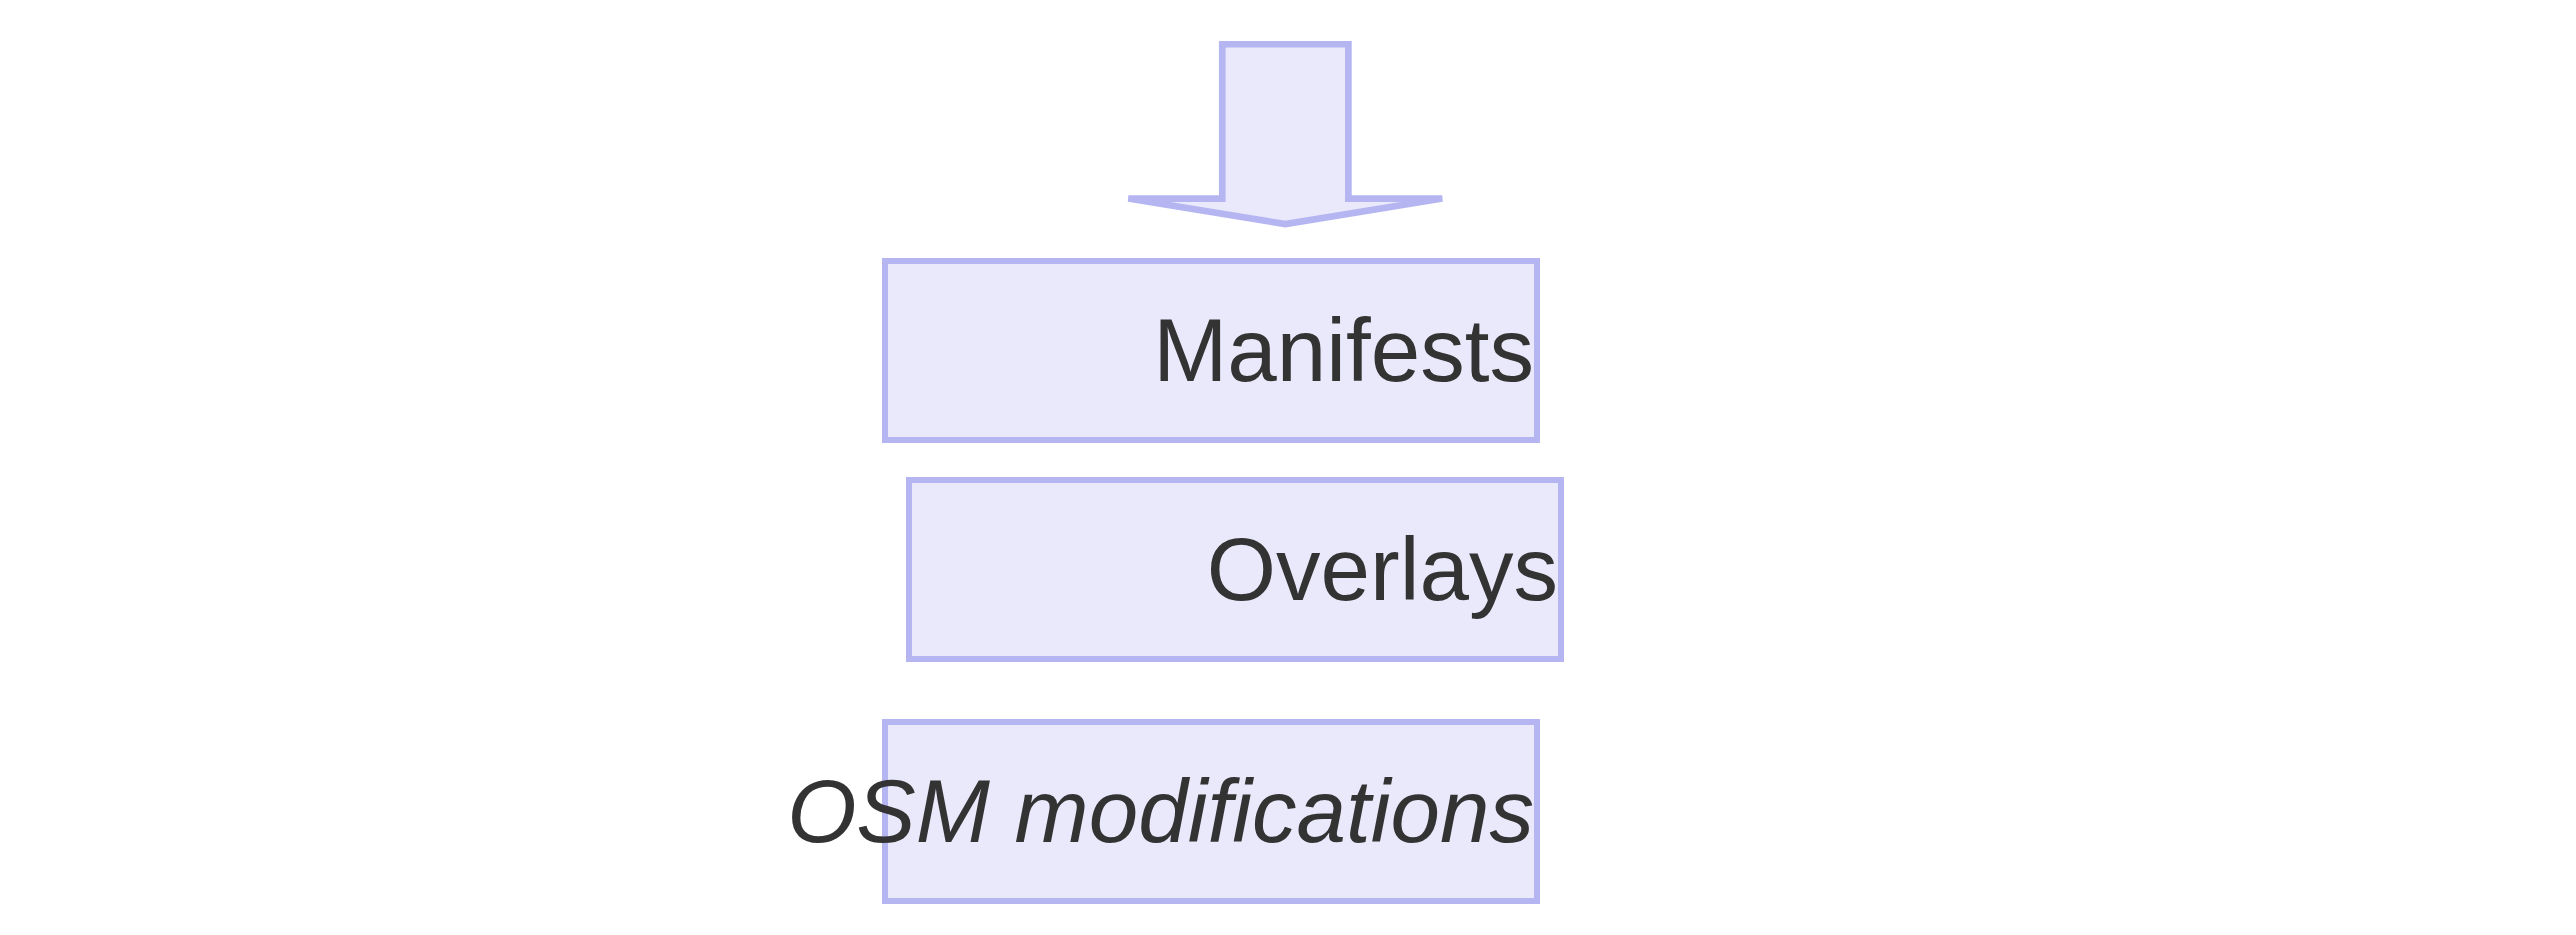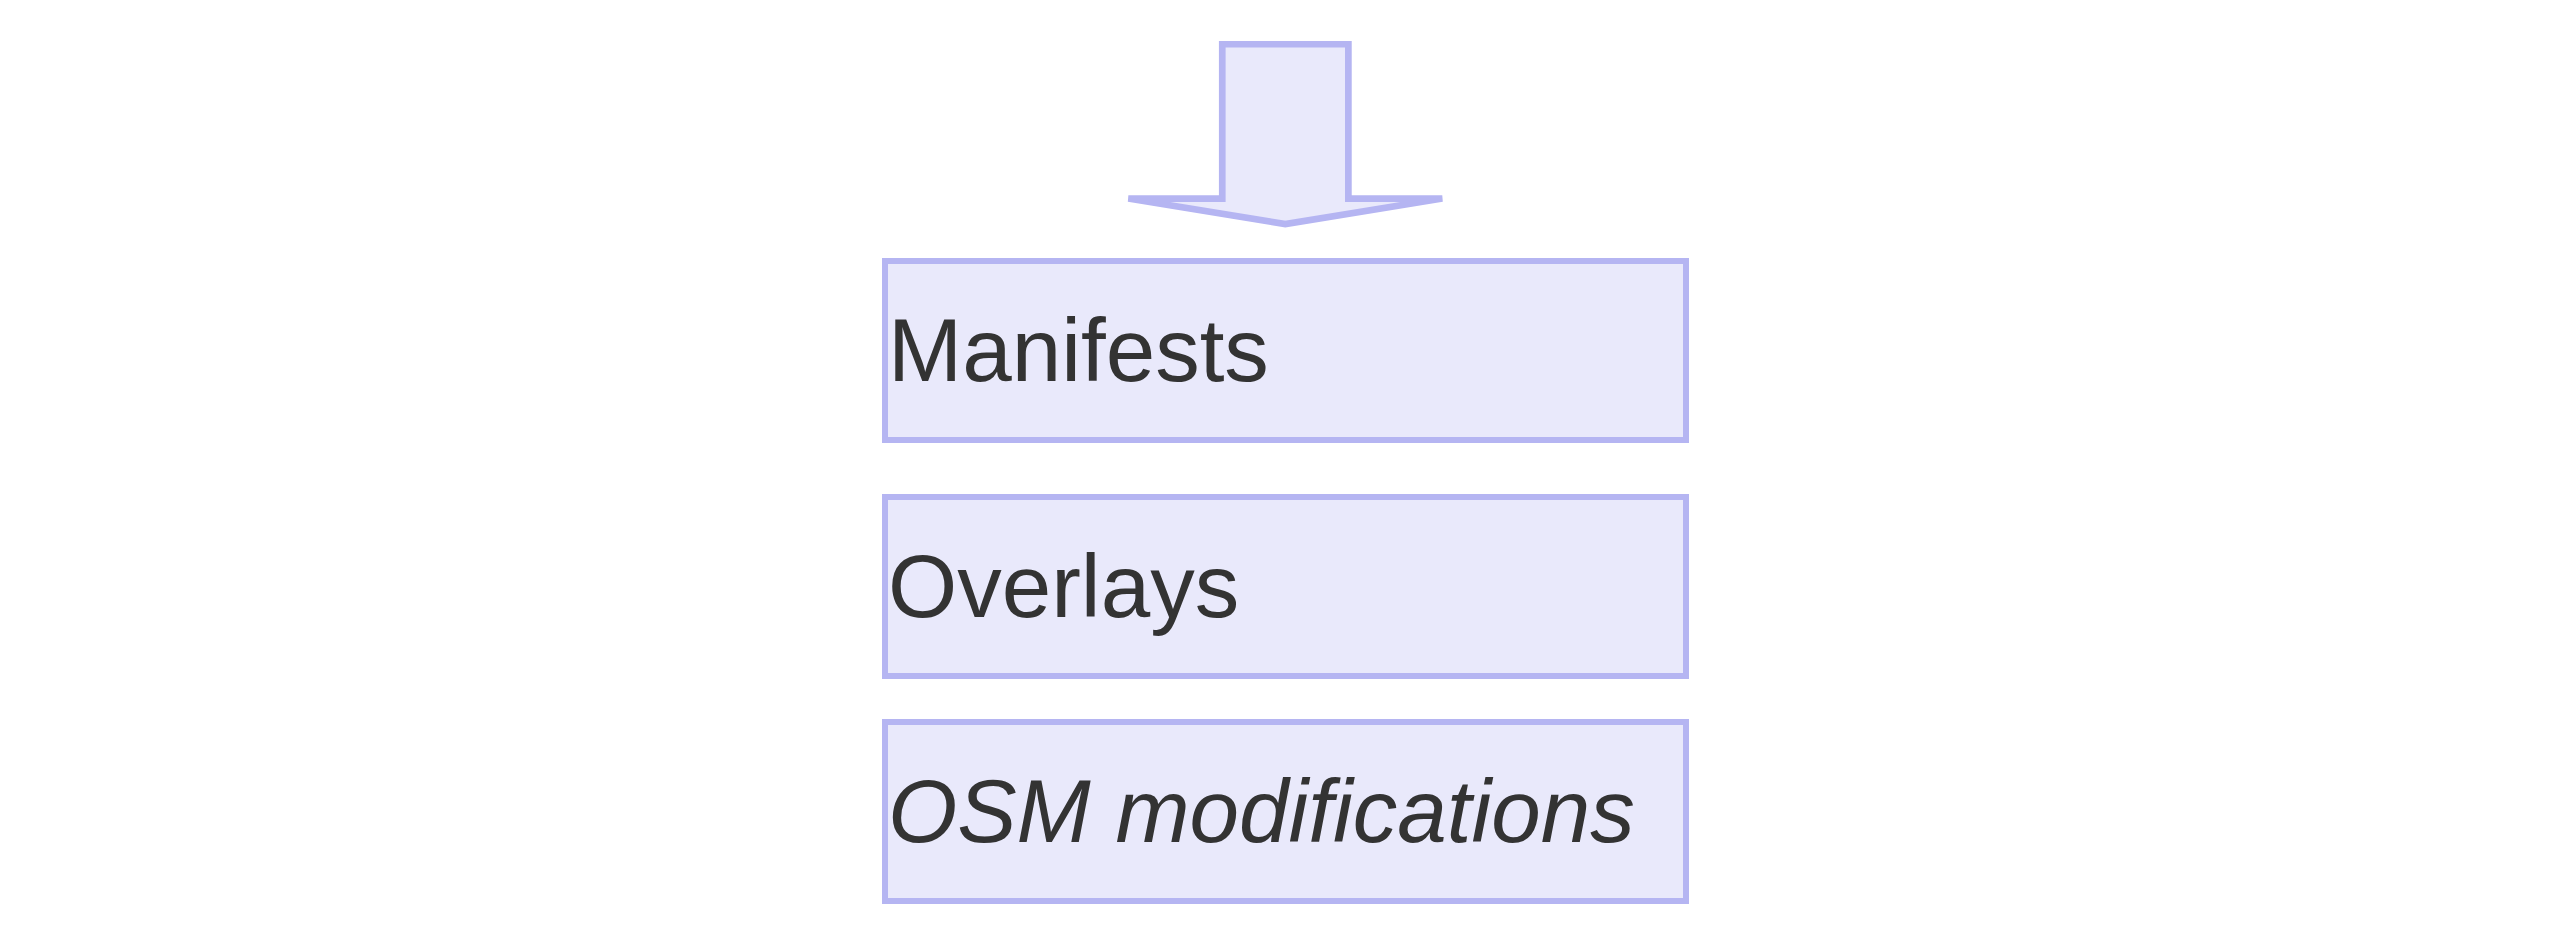--- a/index.html
+++ b/index.html
@@ -25,31 +25,31 @@
   }
   .arrow-shape {
     fill: var(--node-fill, #e9e9fb);
     stroke: var(--node-border, #b5b5f2);
     stroke-width: 10;
     stroke-linejoin: miter;
   }
   .node-box {
     position: absolute;
     left: 882px;
-    width: 807px;
+    width: 658px;
     height: 185px;
     box-sizing: border-box;
     background: var(--node-fill, #e9e9fb);
     border: 6.7px solid var(--node-border, #b5b5f2);
     display: flex;
     align-items: center;
-    justify-content: flex-start;
+    justify-content: flex-end;
   }
   .node-box.pos-1 { top: 258px; }
-  .node-box.pos-2 { top: 494px; }
+  .node-box.pos-2 { top: 477px; margin-left: 24px; }
   .node-box.pos-3 { top: 719px; font-style: italic; }
   .node-label {
     color: var(--node-text, #333333);
     font-size: 89px;
     line-height: 1;
     white-space: nowrap;
     letter-spacing: 0;
   }
 </style>
 </head>

